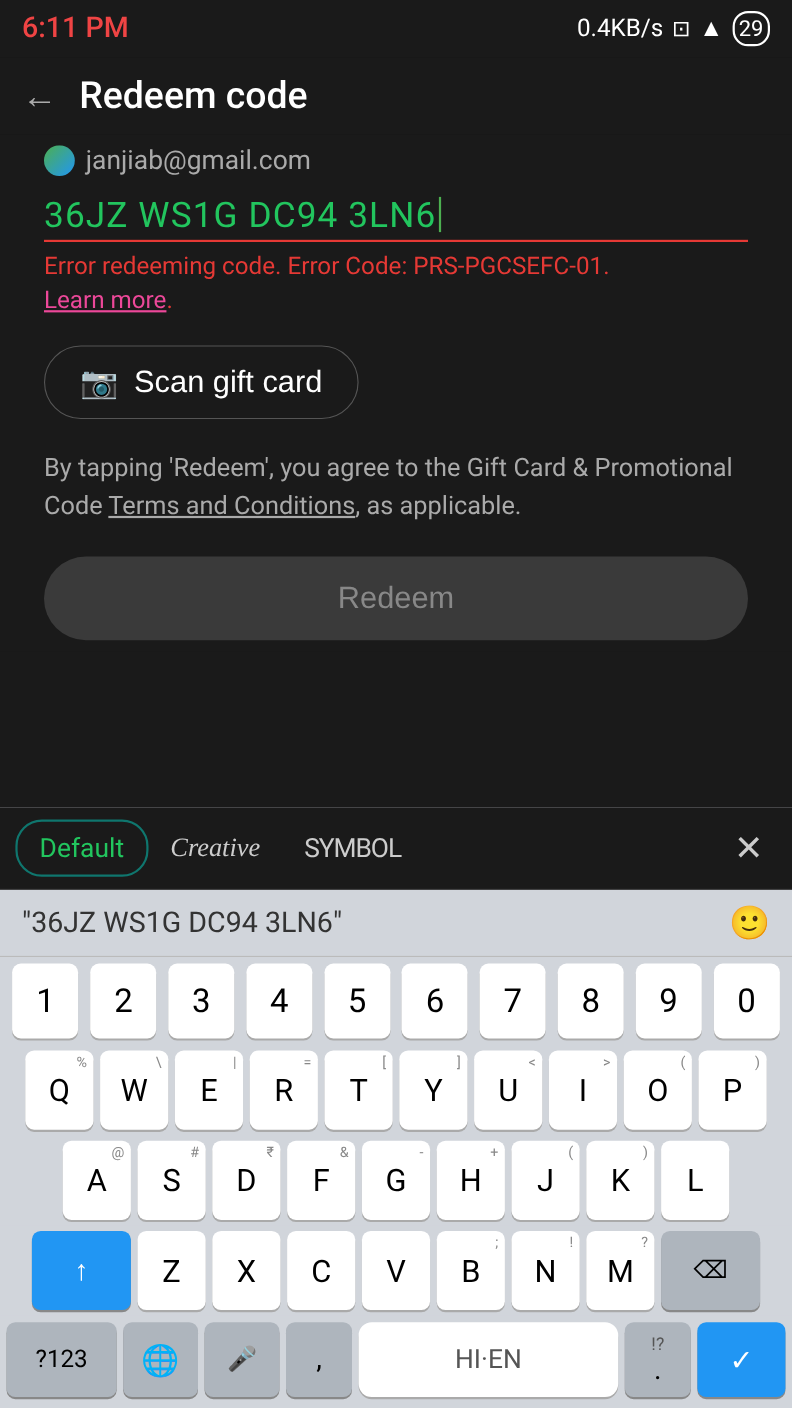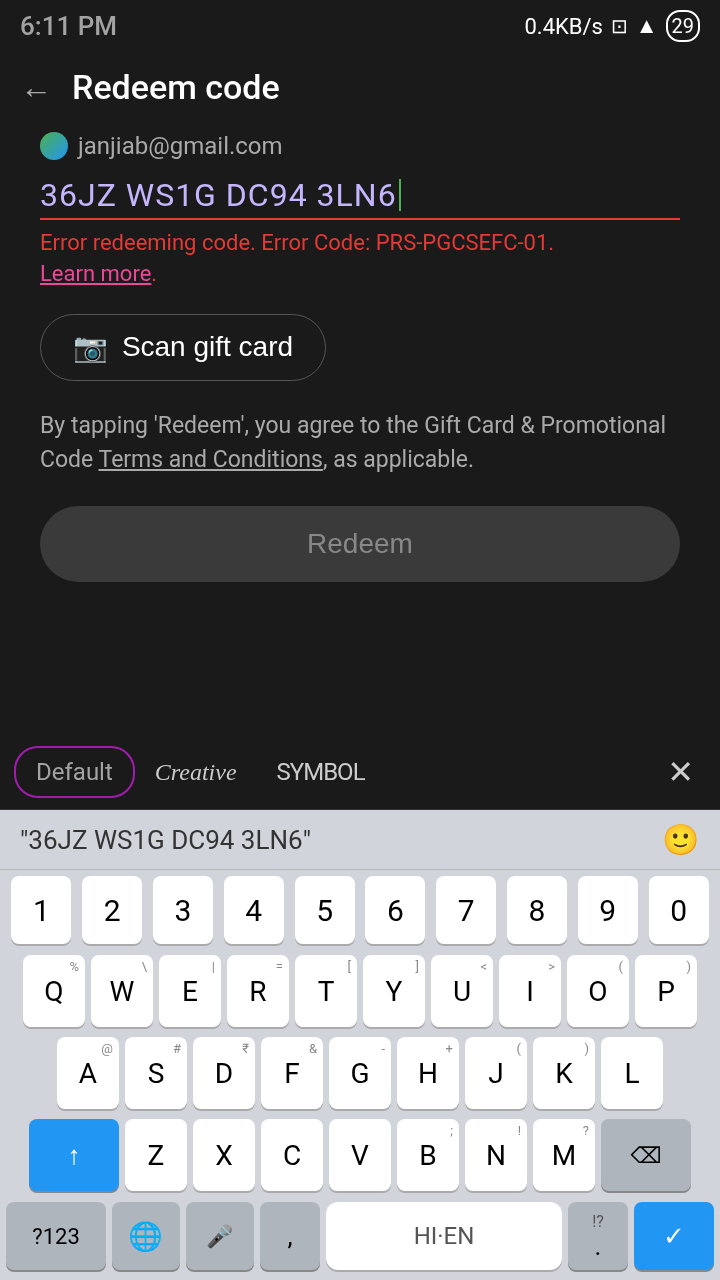--- a/index.html
+++ b/index.html
@@ -19,21 +19,21 @@
       display: flex;
       justify-content: space-between;
       align-items: center;
       padding: 8px 20px;
       height: 52px;
       background: #1a1a1a;
     }
     .status-time {
       font-size: 26px;
       font-weight: 500;
-      color: #a3a3a3;
+      color: #ef4444;
     }
     .status-icons {
       display: flex;
       align-items: center;
       gap: 8px;
       font-size: 22px;
       color: #fff;
       margin-left: 24px;
     }
 
@@ -173,22 +173,22 @@
     }
     .kb-tab {
       padding: 10px 20px;
       font-size: 24px;
       color: #ccc;
       border-radius: 24px;
       cursor: pointer;
       flex: 0 0 auto;
     }
     .kb-tab.active {
-      border: 2px solid #a21caf;
-      color: #a3a3a3;
+      border: 2px solid #0f766e;
+      color: #22c55e;
       background: transparent;
     }
     .kb-tab.creative {
       font-style: italic;
       font-family: cursive;
     }
     .kb-tab.typewriter {
       font-family: 'Courier New', monospace;
     }
     .kb-tab.symbol {
@@ -381,21 +381,21 @@
 
   
   <div class="email-row">
     <div class="gmail-dot"></div>
     <span class="email-text">janjiab@gmail.com</span>
   </div>
 
   
   <div class="code-input-container">
     <div style="display:flex; align-items:center; border-bottom: 2px solid #e53935; padding-bottom:4px;">
-      <span style="font-size:32px; color:#c4b5fd; letter-spacing:1px;">36JZ WS1G DC94 3LN6</span>
+      <span style="font-size:32px; color:#22c55e; letter-spacing:1px;">36JZ WS1G DC94 3LN6</span>
       <span class="input-cursor"></span>
     </div>
   </div>
 
   
   <div class="error-msg">
     <span>Error redeeming code. Error Code: PRS-PGCSEFC-01.</span><br>
     <a href="#">Learn more</a><span>.</span>
   </div>
 

